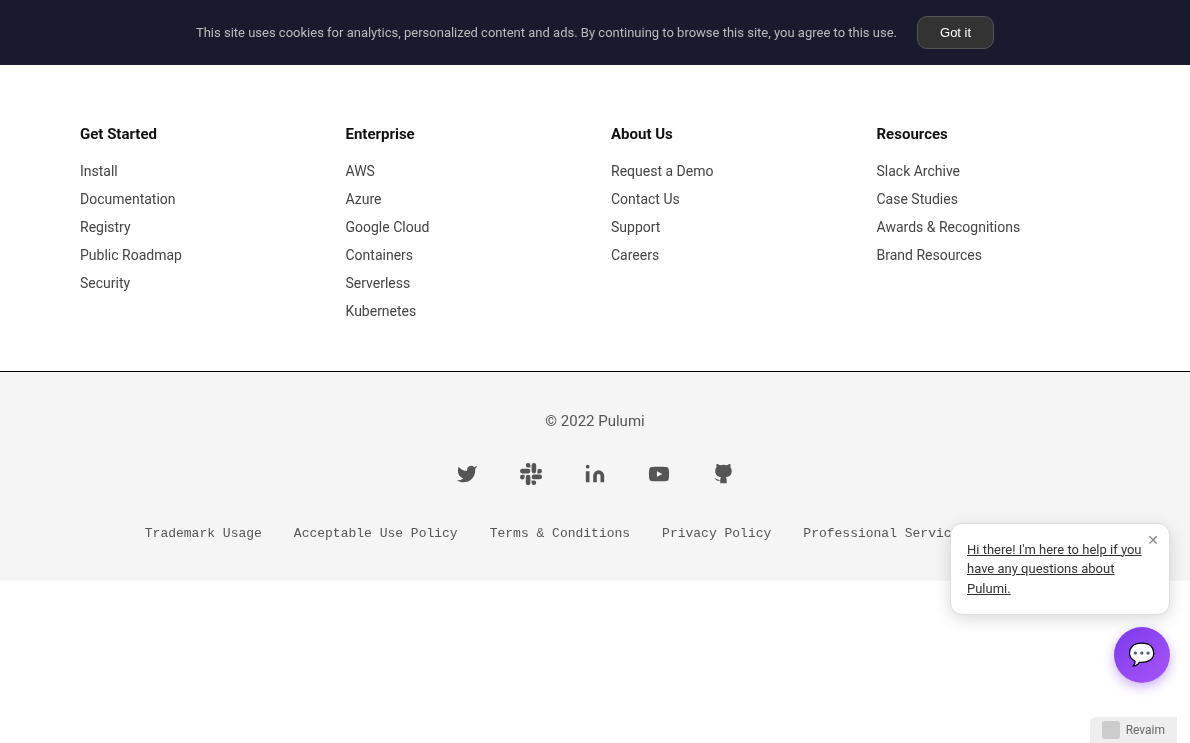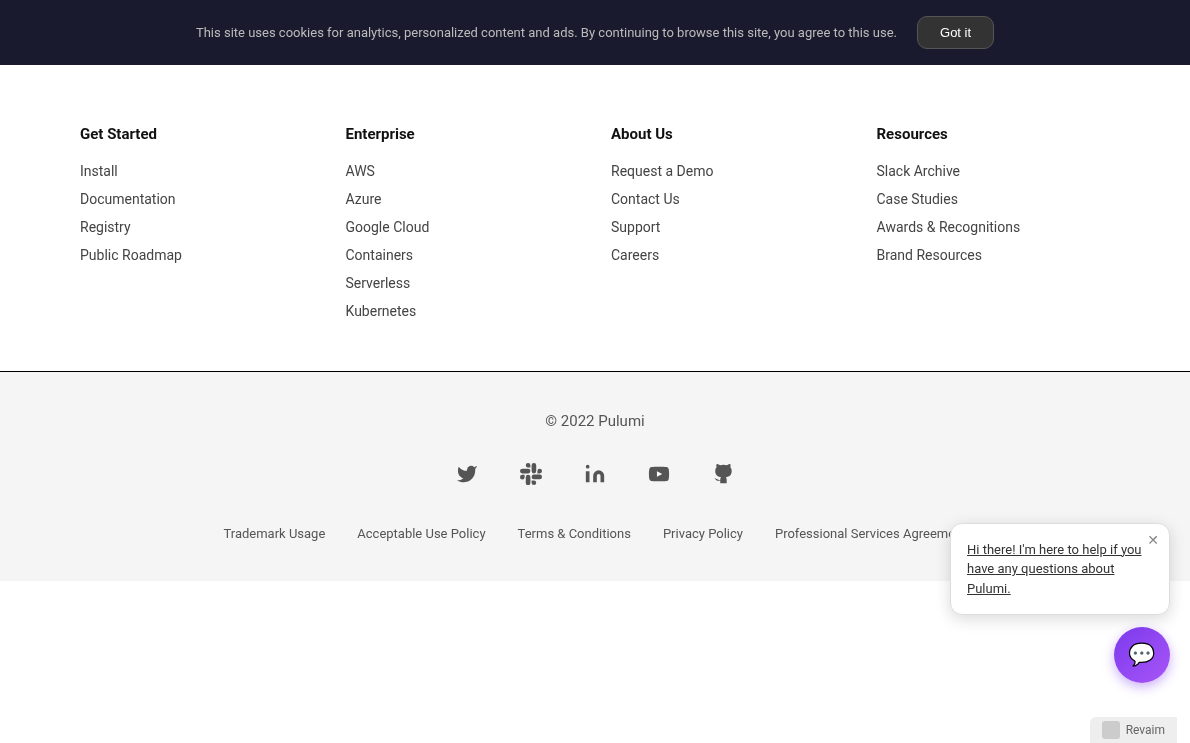--- a/index.html
+++ b/index.html
@@ -101,20 +101,21 @@
       display: flex;
       justify-content: center;
       gap: 32px;
       flex-wrap: wrap;
     }
     .footer-legal-link {
       font-size: 13px;
       color: #555;
       text-decoration: none;
       cursor: pointer;
+      font-family: Liberation Mono, monospace;
     }
 
     
     .chat-widget {
       position: fixed;
       bottom: 60px;
       right: 20px;
       z-index: 1000;
     }
     .chat-bubble {
@@ -196,20 +197,21 @@
 
 <div class="footer-nav">
   <div class="footer-nav-columns" id="footer-columns-container">
 
   <div class="footer-col">
         <div class="footer-col-heading">Get Started</div>
         <a class="footer-col-link" href="#">Install</a>
         <a class="footer-col-link" href="#">Documentation</a>
         <a class="footer-col-link" href="#">Registry</a>
         <a class="footer-col-link" href="#">Public Roadmap</a>
+        <a class="footer-col-link" href="#">Security</a>
       </div>
       <div class="footer-col">
         <div class="footer-col-heading">Enterprise</div>
         <a class="footer-col-link" href="#">AWS</a>
         <a class="footer-col-link" href="#">Azure</a>
         <a class="footer-col-link" href="#">Google Cloud</a>
         <a class="footer-col-link" href="#">Containers</a>
         <a class="footer-col-link" href="#">Serverless</a>
         <a class="footer-col-link" href="#">Kubernetes</a>
       </div>

